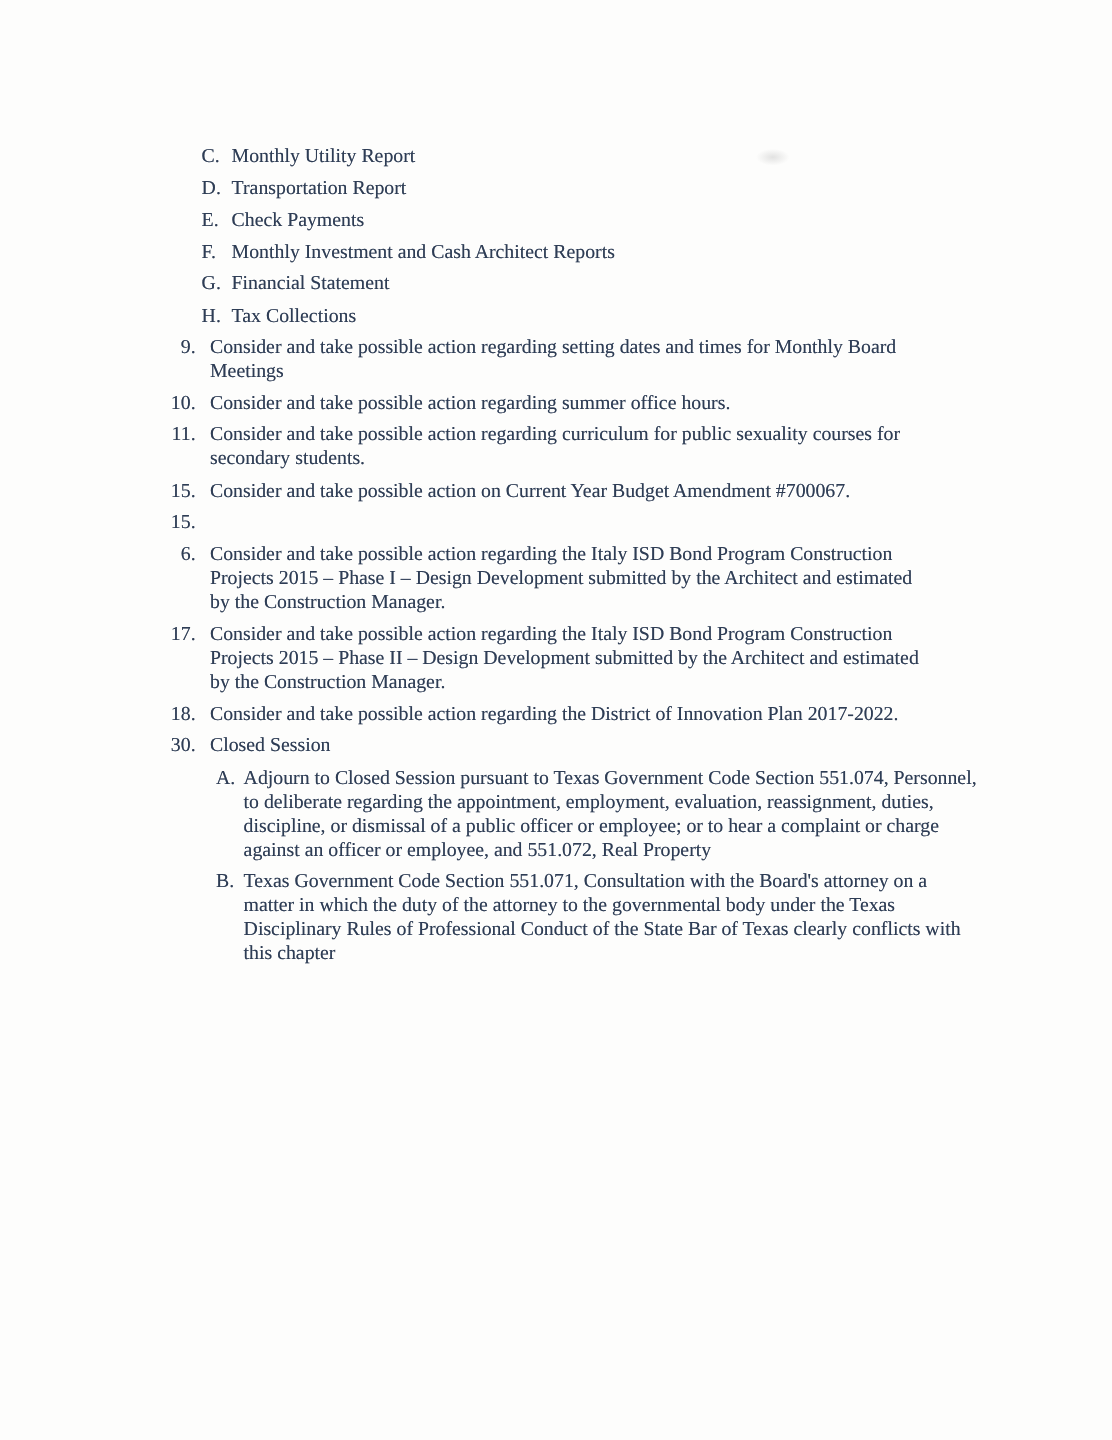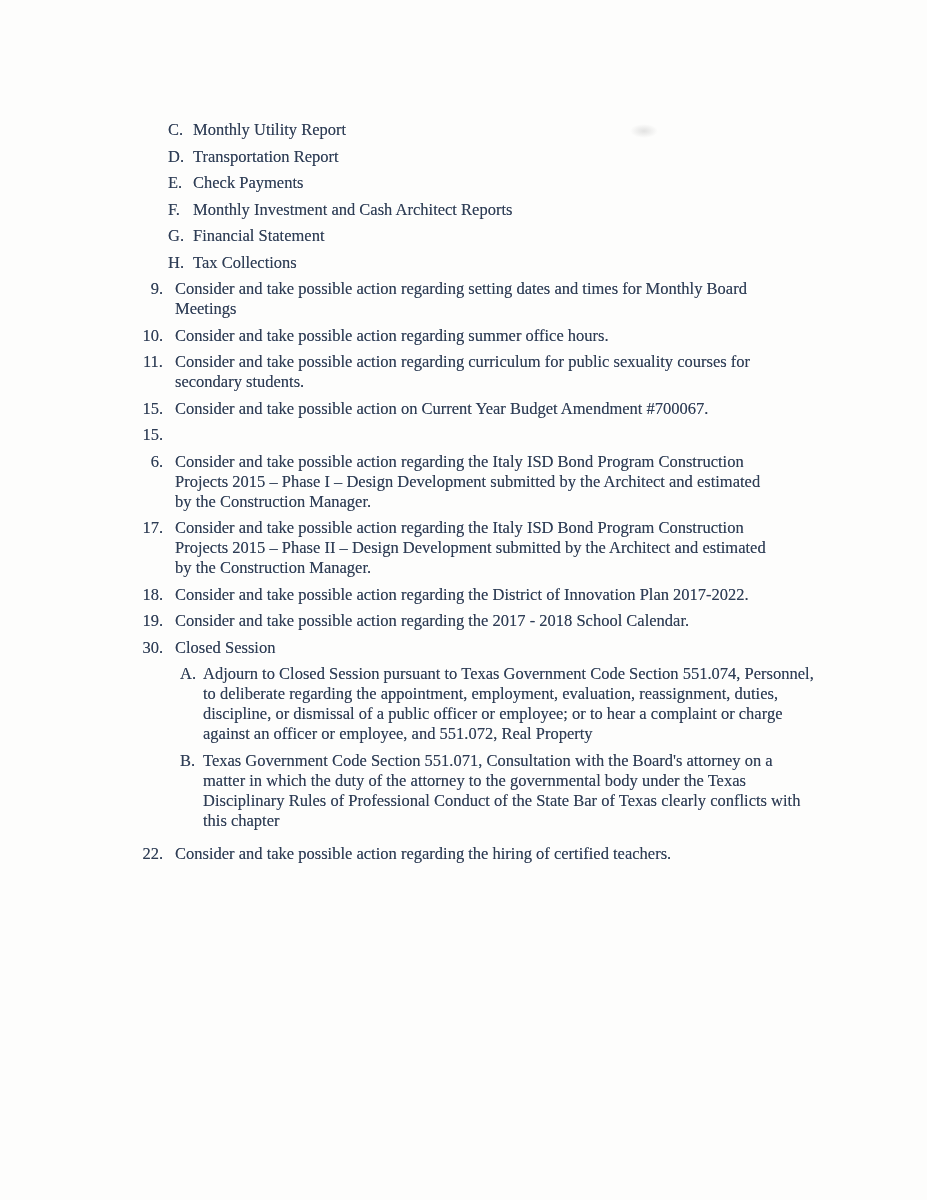--- a/index.html
+++ b/index.html
@@ -139,42 +139,34 @@
         <span class="txt">Consider and take possible action regarding the Italy ISD Bond Program Construction Projects 2015 – Phase I – Design Development submitted by the Architect and estimated by the Construction Manager.</span>
       </div>
       <div class="row num-row">
         <span class="num">17.</span>
         <span class="txt">Consider and take possible action regarding the Italy ISD Bond Program Construction Projects 2015 – Phase II – Design Development submitted by the Architect and estimated by the Construction Manager.</span>
       </div>
       <div class="row num-row">
         <span class="num">18.</span>
         <span class="txt">Consider and take possible action regarding the District of Innovation Plan 2017-2022.</span>
       </div>
-      <div class="row num-row">
-        <span class="num">19.</span>
-        <span class="txt">Consider and take possible action regarding the 2017 - 2018 School Calendar.</span>
-      </div>
 
       <div class="row num-row has-sub">
         <span class="num">30.</span>
         <div class="txt">
           <span class="item-text-block">Closed Session</span>
           <div class="sub-list">
             <div class="row">
               <span class="sub-lbl">A.</span>
               <span class="sub-txt">Adjourn to Closed Session pursuant to Texas Government Code Section 551.074, Personnel, to deliberate regarding the appointment, employment, evaluation, reassignment, duties, discipline, or dismissal of a public officer or employee; or to hear a complaint or charge against an officer or employee, and 551.072, Real Property</span>
             </div>
             <div class="row">
               <span class="sub-lbl">B.</span>
               <span class="sub-txt">Texas Government Code Section 551.071, Consultation with the Board's attorney on a matter in which the duty of the attorney to the governmental body under the Texas Disciplinary Rules of Professional Conduct of the State Bar of Texas clearly conflicts with this chapter</span>
             </div>
           </div>
         </div>
       </div>
 
-      <div class="row num-row">
-        <span class="num">22.</span>
-        <span class="txt">Consider and take possible action regarding the hiring of certified teachers.</span>
-      </div>
     </div>
 
   </div>
 </div>
 
 </body></html>

